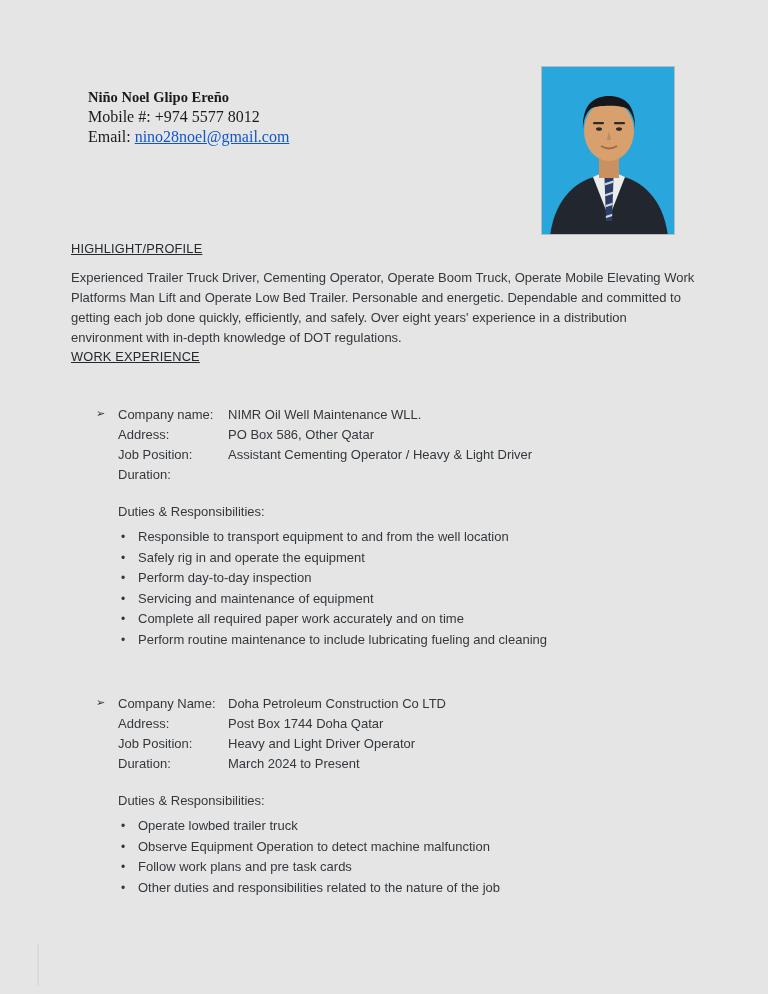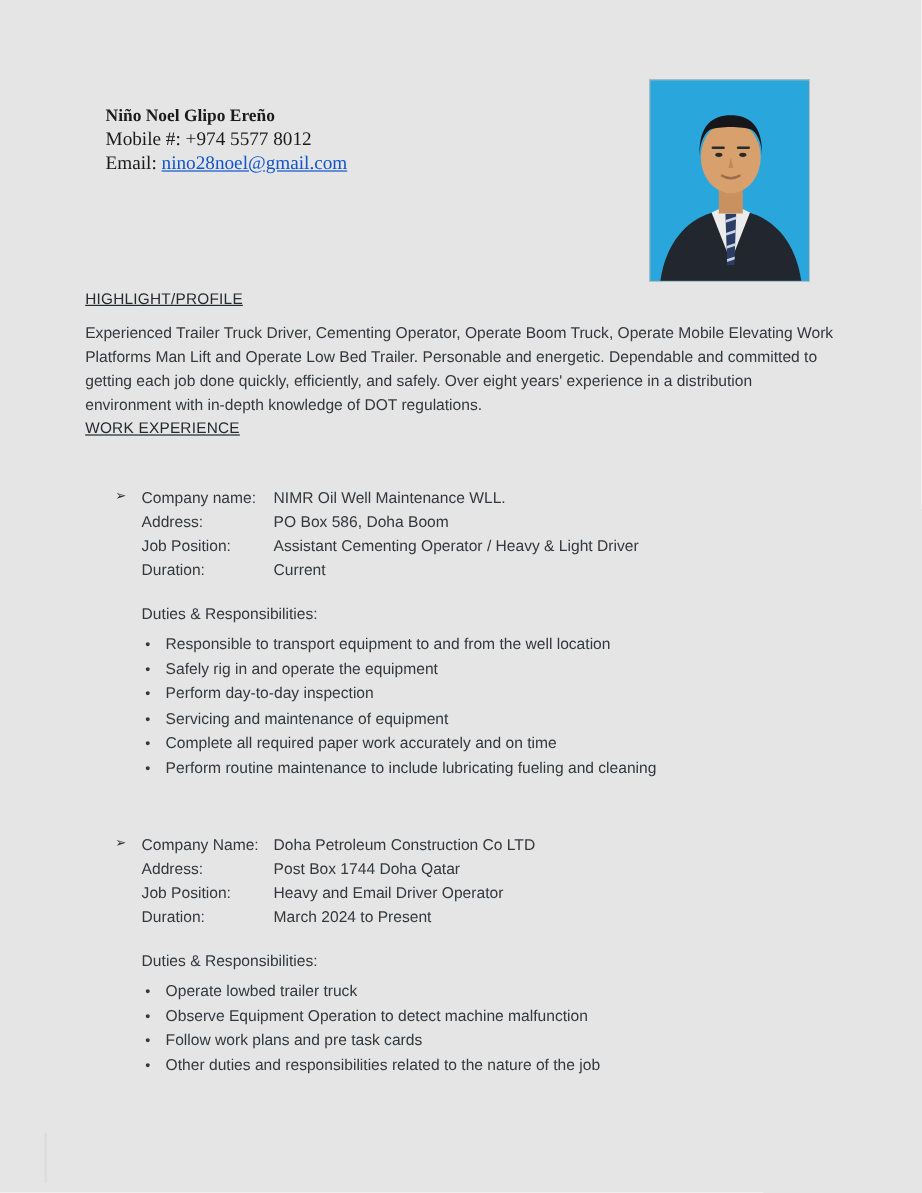--- a/index.html
+++ b/index.html
@@ -122,29 +122,28 @@
   <div class="section-heading work-heading">WORK EXPERIENCE</div>
 
   <div class="entry entry-1">
     <span class="arrow">➢</span>
     <div class="field-row">
       <span class="flabel">Company name:</span>
       <span class="fvalue">NIMR Oil Well Maintenance WLL.</span>
     </div>
     <div class="field-row">
       <span class="flabel">Address:</span>
-      <span class="fvalue">PO Box 586, Doha Boom</span>
+      <span class="fvalue">PO Box 586, Other Qatar</span>
     </div>
     <div class="field-row">
       <span class="flabel">Job Position:</span>
       <span class="fvalue">Assistant Cementing Operator / Heavy &amp; Light Driver</span>
     </div>
     <div class="field-row">
       <span class="flabel">Duration:</span>
-      <span class="fvalue">Current</span>
     </div>
     <div class="duties-heading">Duties &amp; Responsibilities:</div>
     <div class="duties-list">
       <div class="duty-row">
           <span class="dot">•</span>
           <span class="duty-text">Responsible to transport equipment to and from the well location</span>
         </div>
       <div class="duty-row">
           <span class="dot">•</span>
           <span class="duty-text">Safely rig in and operate the equipment</span>
@@ -173,21 +172,21 @@
     <div class="field-row">
       <span class="flabel">Company Name:</span>
       <span class="fvalue">Doha Petroleum Construction Co LTD</span>
     </div>
     <div class="field-row">
       <span class="flabel">Address:</span>
       <span class="fvalue">Post Box 1744 Doha Qatar</span>
     </div>
     <div class="field-row">
       <span class="flabel">Job Position:</span>
-      <span class="fvalue">Heavy and Email Driver Operator</span>
+      <span class="fvalue">Heavy and Light Driver Operator</span>
     </div>
     <div class="field-row">
       <span class="flabel">Duration:</span>
       <span class="fvalue">March 2024 to Present</span>
     </div>
     <div class="duties-heading">Duties &amp; Responsibilities:</div>
     <div class="duties-list">
       <div class="duty-row">
           <span class="dot">•</span>
           <span class="duty-text">Operate lowbed trailer truck</span>

